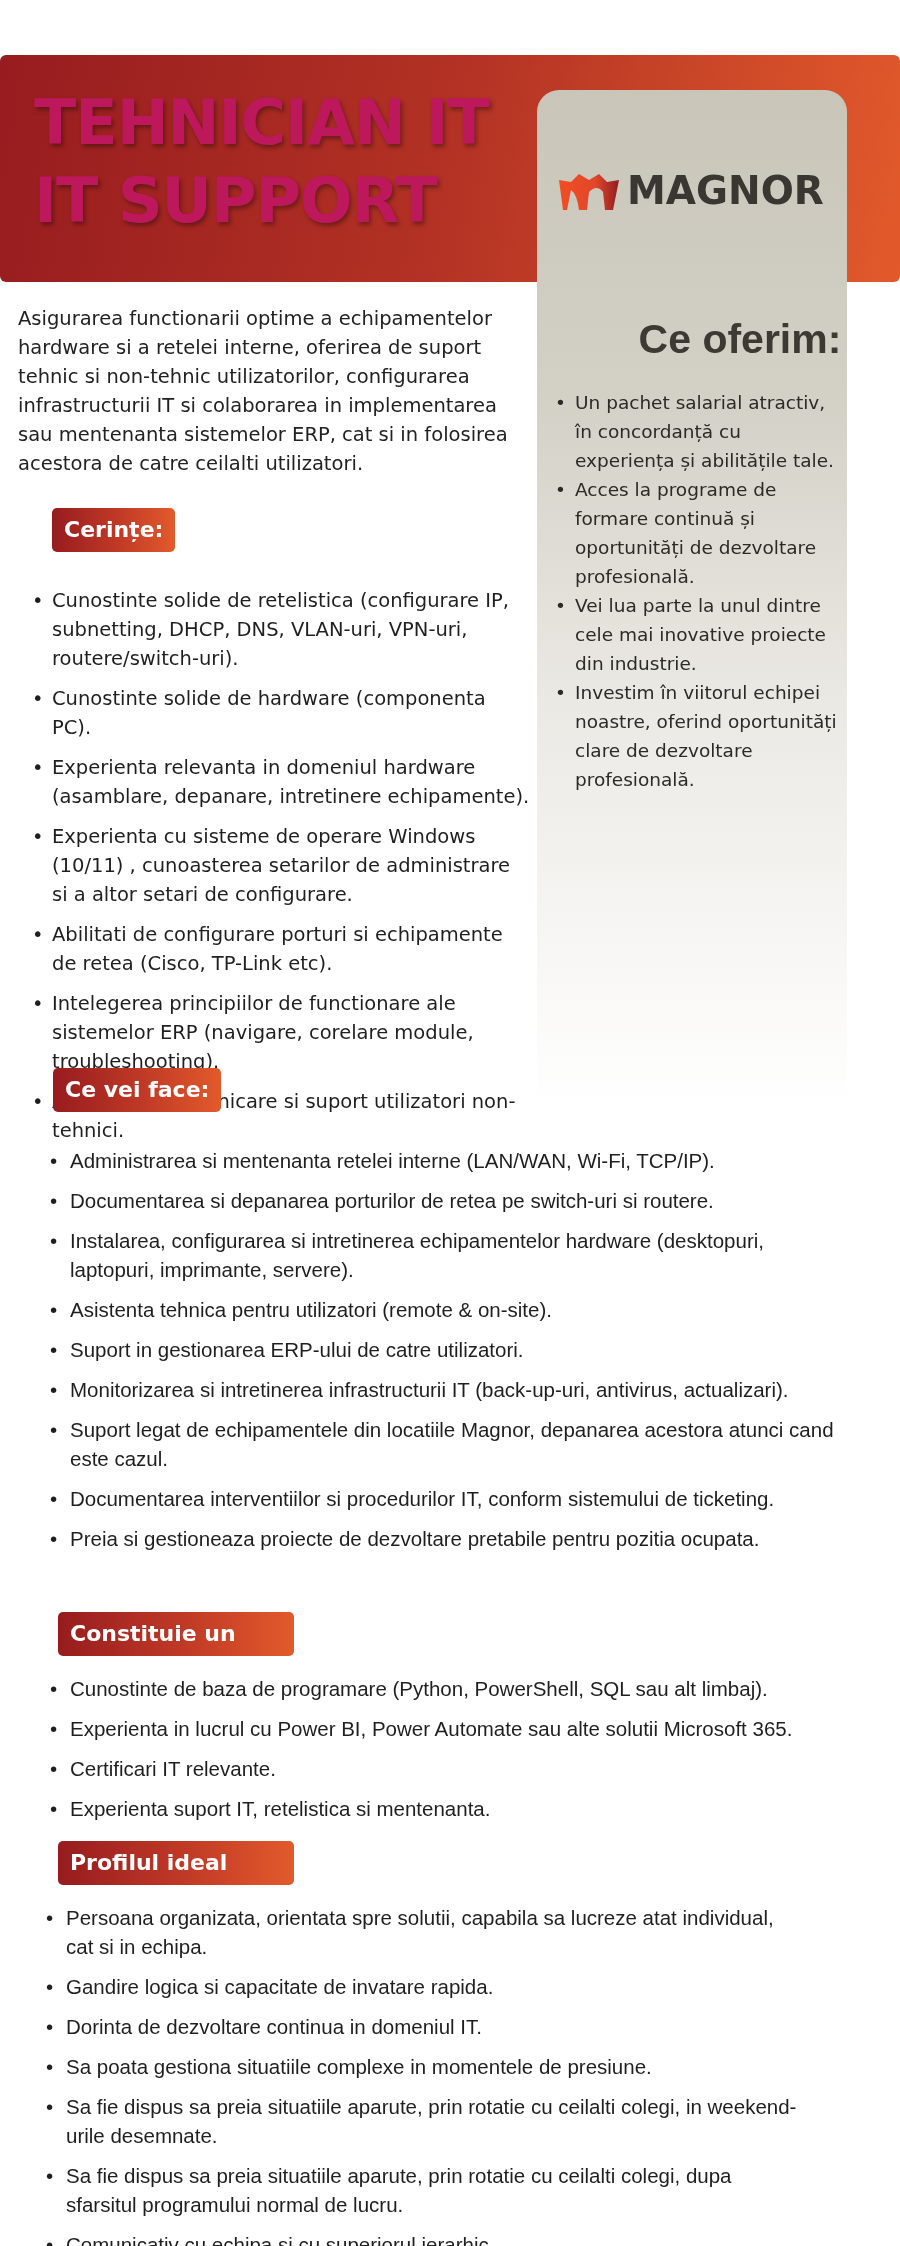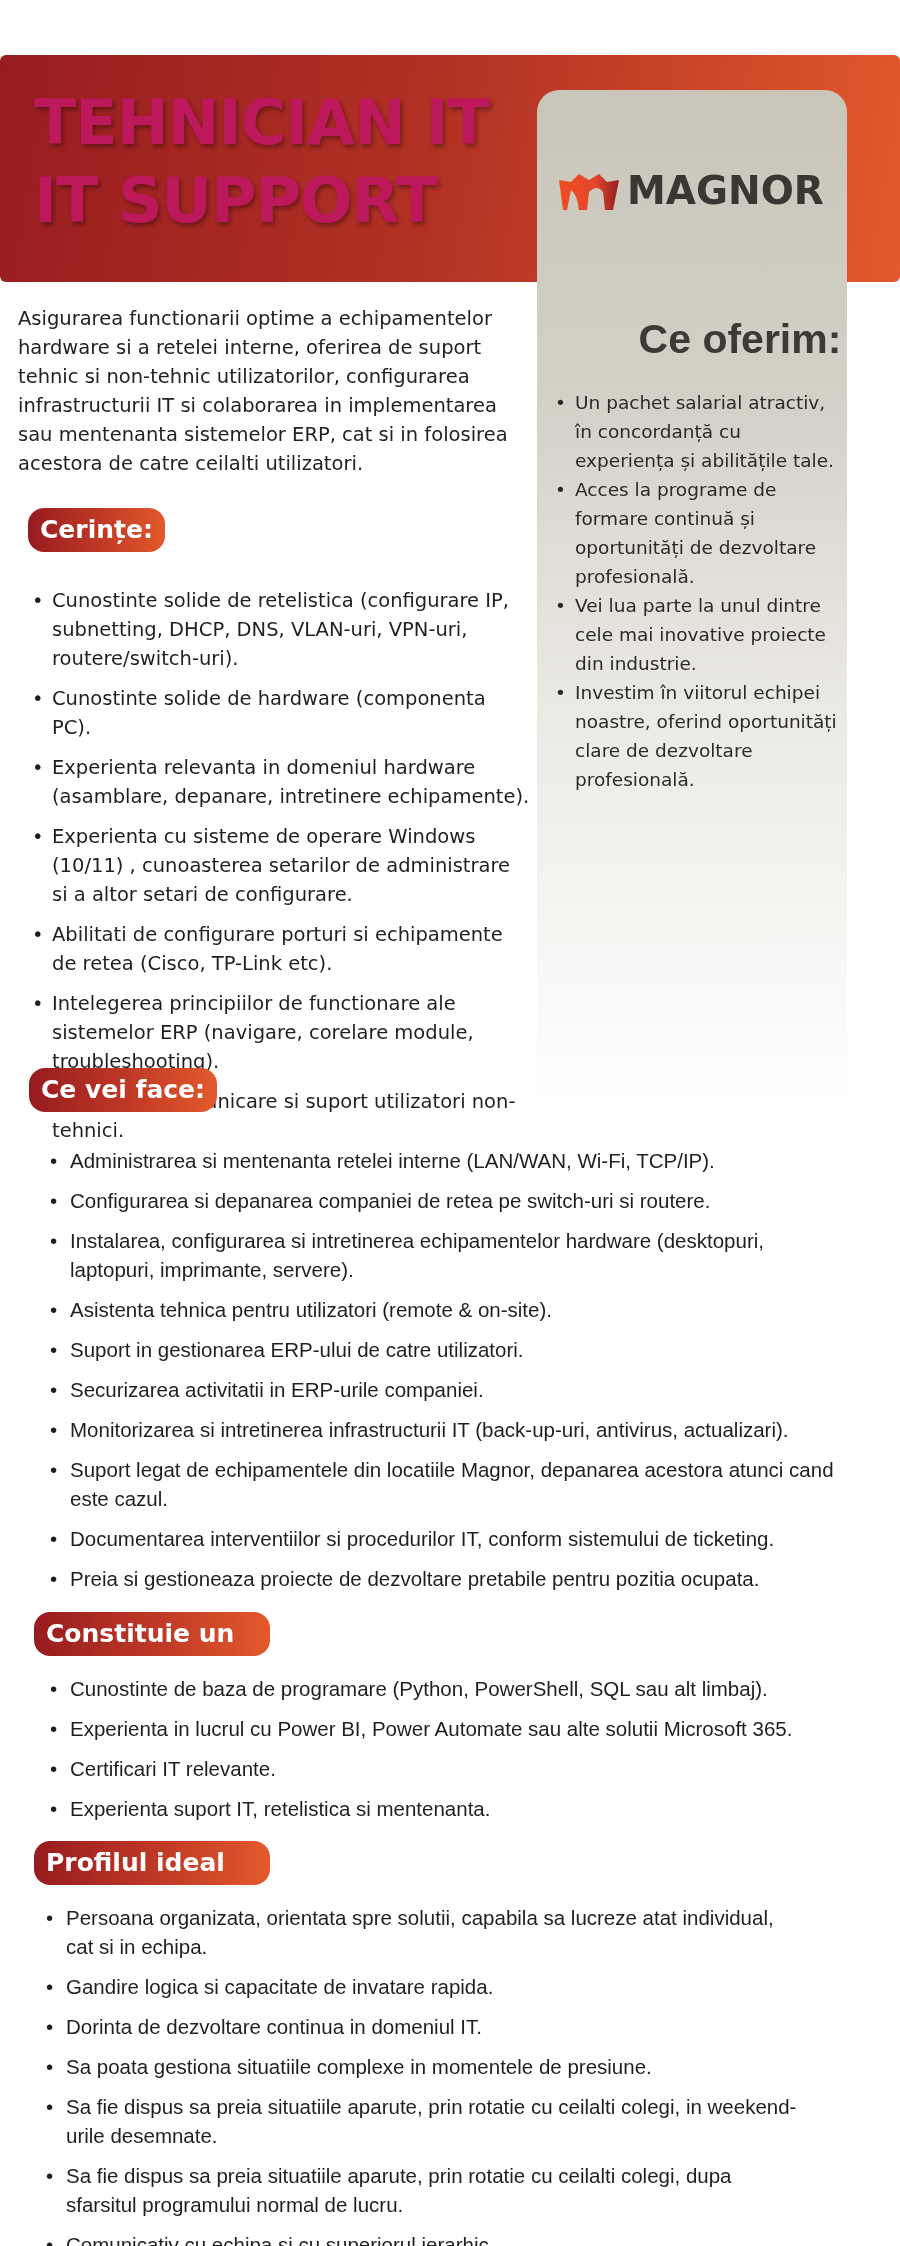--- a/index.html
+++ b/index.html
@@ -76,29 +76,30 @@
     }
     .intro {
       position: absolute;
       left: 18px; top: 304px; width: 500px;
       font-size: 19.5px;
       line-height: 29px;
       color: #222222;
     }
     .section-badge {
       position: absolute;
-      border-radius: 16px;
+      border-radius: 5px;
       background: linear-gradient(90deg, #971c1f 0%, #c13a26 55%, #e25a2b 100%);
       color: #ffffff;
       font-family: "DejaVu Sans", sans-serif;
       font-weight: bold;
-      font-size: 25px;
+      font-size: 22px;
       padding: 0 12px;
       height: 44px;
       line-height: 44px;
+      margin-left: 24px;
     }
     .bullets {
       position: absolute;
       list-style: none;
       font-size: 19.5px;
       line-height: 29px;
       color: #1f1f1f;
     }
     .bullets li { position: relative; margin-top: 11px; }
     .bullets li::before {
@@ -149,25 +150,24 @@
   <li>Experienta relevanta in domeniul hardware (asamblare, depanare, intretinere echipamente).</li>
   <li>Experienta cu sisteme de operare Windows (10/11) , cunoasterea setarilor de administrare si a altor setari de configurare.</li>
   <li>Abilitati de configurare porturi si echipamente de retea (Cisco, TP-Link etc).</li>
   <li>Intelegerea principiilor de functionare ale sistemelor ERP (navigare, corelare module, troubleshooting).</li>
   <li>Abilitati de comunicare si suport utilizatori non-tehnici.</li>
 </ul>
 
 <div class="section-badge" style="left:29px; top:1068px;">Ce vei face:</div>
 <ul class="bullets narrow" style="left:70px; top:1135px; width:780px;">
   <li>Administrarea si mentenanta retelei interne (LAN/WAN, Wi-Fi, TCP/IP).</li>
-  <li>Configurarea si depanarea companiei de retea pe switch-uri si routere.</li>
+  <li>Documentarea si depanarea porturilor de retea pe switch-uri si routere.</li>
   <li>Instalarea, configurarea si intretinerea echipamentelor hardware (desktopuri, laptopuri, imprimante, servere).</li>
   <li>Asistenta tehnica pentru utilizatori (remote &amp; on-site).</li>
   <li>Suport in gestionarea ERP-ului de catre utilizatori.</li>
-  <li>Securizarea activitatii in ERP-urile companiei.</li>
   <li>Monitorizarea si intretinerea infrastructurii IT (back-up-uri, antivirus, actualizari).</li>
   <li>Suport legat de echipamentele din locatiile Magnor, depanarea acestora atunci cand este cazul.</li>
   <li>Documentarea interventiilor si procedurilor IT, conform sistemului de ticketing.</li>
   <li>Preia si gestioneaza proiecte de dezvoltare pretabile pentru pozitia ocupata.</li>
 </ul>
 
 <div class="section-badge" style="left:34px; top:1612px; width:236px;">Constituie un plus</div>
 <ul class="bullets narrow" style="left:70px; top:1663px; width:760px;">
   <li>Cunostinte de baza de programare (Python, PowerShell, SQL sau alt limbaj).</li>
   <li>Experienta in lucrul cu Power BI, Power Automate sau alte solutii Microsoft 365.</li>

